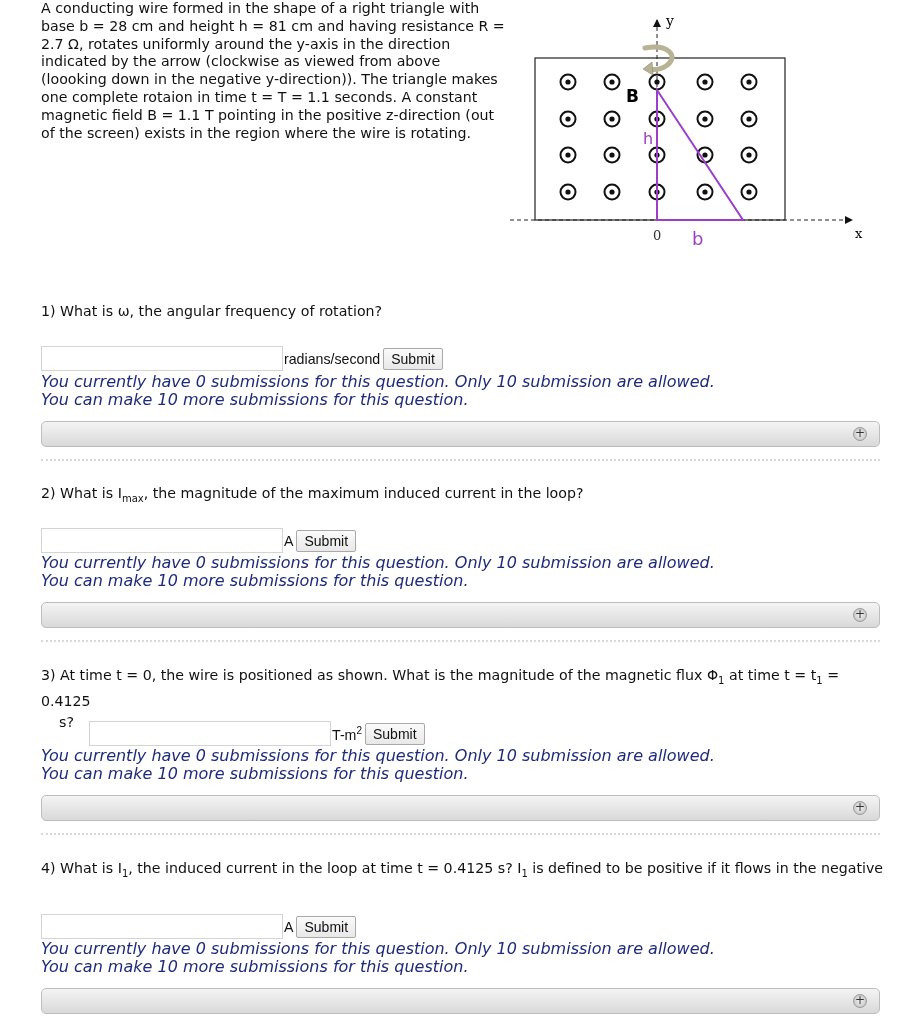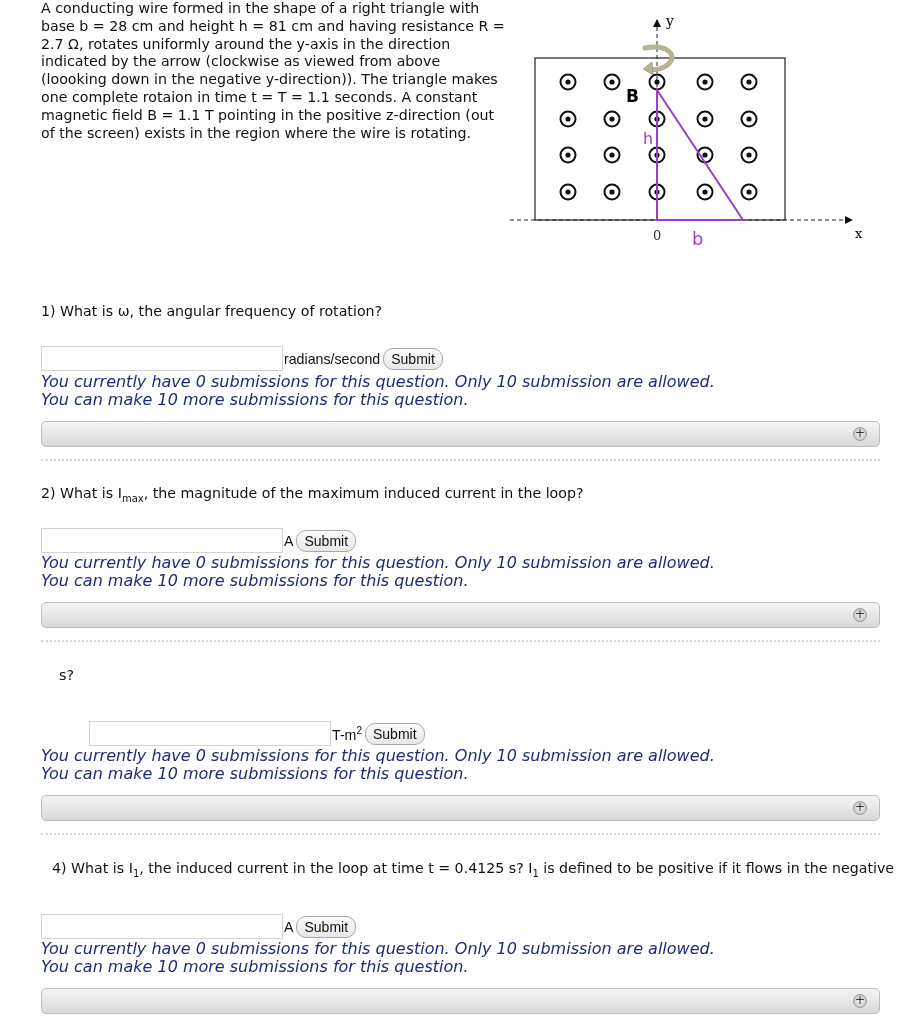--- a/index.html
+++ b/index.html
@@ -9,21 +9,21 @@
            font-size:14.2px; line-height:17.8px; }
   .diagram { position:absolute; left:505px; top:0px; width:380px; height:260px; }
   .q { position:absolute; left:41px; width:845px; font-size:14.2px; line-height:21px; }
   .q .indent { padding-left:18px; }
   .answer-row { position:absolute; left:41px; display:flex; align-items:center; height:27px; }
   .answer-input { width:242px; height:25px; border:1px solid #d4d4d4; box-sizing:border-box;
                   background:#fff; font-size:14px; padding:0 4px; }
   .unit { font-size:14.2px; margin:0 3px 0 1px; font-family:"Liberation Sans", sans-serif; }
   .unit sup { font-size:10px; }
   .submit-btn { height:22px; font-family:"Liberation Sans", sans-serif; font-size:14px;
-                border:1px solid #a9a9a9; border-radius:10px;
+                border:1px solid #a9a9a9; border-radius:2px;
                 background:linear-gradient(#fafafa,#e8e8e8); padding:0 7px; color:#111; }
   .notes { position:absolute; left:41px; font-style:italic; color:#1e2a7a; font-size:16px;
            line-height:18px; }
   .hint-bar { position:absolute; left:41px; width:839px; height:26px; border:1px solid #bdbdbd;
               border-radius:5px; background:linear-gradient(#f4f4f4,#d9d9d9); box-sizing:border-box; }
   .plus-btn { position:absolute; right:12px; top:5px; width:14px; height:14px; border-radius:50%;
               background:radial-gradient(#f4f4f4,#b9b9b9); border:1px solid #9a9a9a;
               box-sizing:border-box; font-size:12px; line-height:11px; text-align:center; color:#333;
               font-family:"DejaVu Sans", sans-serif; }
   .sep { position:absolute; left:41px; width:839px; height:0; border-top:2px dotted #d8d8d8; }
@@ -126,37 +126,41 @@
 <div class="notes" style="top:554px;">
   <div>You currently have 0 submissions for this question. Only 10 submission are allowed.</div>
   <div>You can make 10 more submissions for this question.</div>
 </div>
 <div class="hint-bar" style="top:602px;">
   <div class="plus-btn">+</div>
 </div>
 <div class="sep" style="top:640px;"></div>
 
 <div class="q" style="top:665px;">
+  <div>
+    <span>3)</span>
+    <span><span>At time t = 0, the wire is positioned as shown. What is the magnitude of the magnetic flux Φ</span><sub>1</sub><span> at time t = t</span><sub>1</sub><span> = 0.4125</span></span>
+  </div>
   <div class="indent">s?</div>
 </div>
 <div class="answer-row" style="top:720px;padding-left:48px;">
   <input class="answer-input" type="text" value="" style="">
   <span class="unit"><span>T-m</span><sup>2</sup></span>
   <button class="submit-btn">Submit</button>
 </div>
 <div class="notes" style="top:747px;">
   <div>You currently have 0 submissions for this question. Only 10 submission are allowed.</div>
   <div>You can make 10 more submissions for this question.</div>
 </div>
 <div class="hint-bar" style="top:795px;">
   <div class="plus-btn">+</div>
 </div>
 <div class="sep" style="top:833px;"></div>
 
-<div class="q" style="top:858px;margin-left:11px;">
+<div class="q" style="top:858px;">
   <div>
     <span>4)</span>
     <span><span>What is I</span><sub>1</sub><span>, the induced current in the loop at time t = 0.4125 s? I</span><sub>1</sub><span> is defined to be positive if it flows in the negative</span></span>
   </div>
 </div>
 <div class="answer-row" style="top:913px;">
   <input class="answer-input" type="text" value="" style="">
   <span class="unit">A</span>
   <button class="submit-btn">Submit</button>
 </div>

